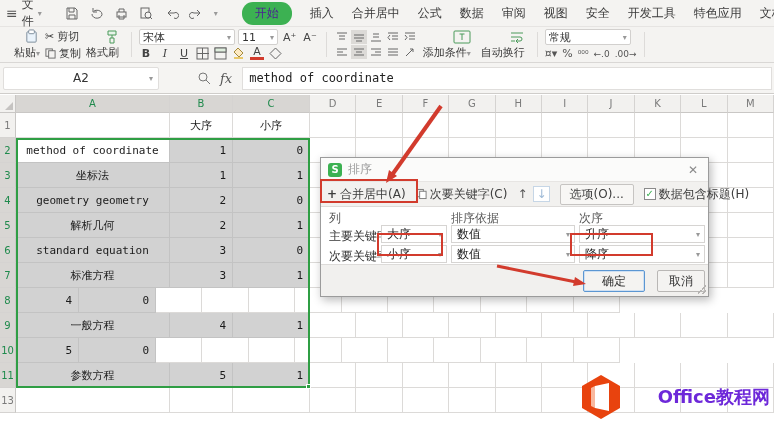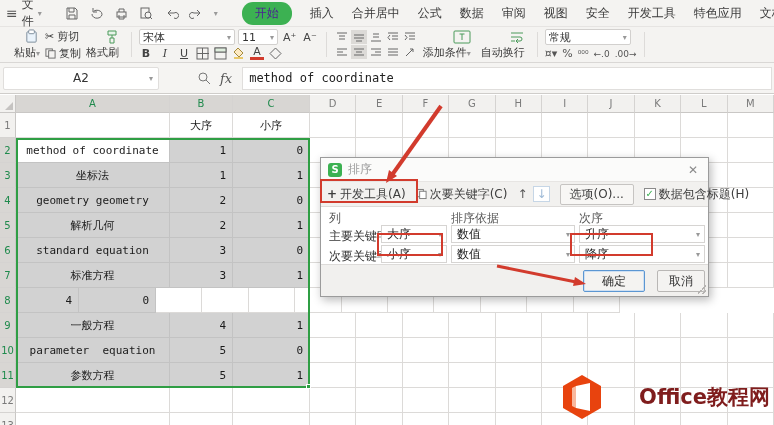--- a/index.html
+++ b/index.html
@@ -77,21 +77,21 @@
   .btn { position:absolute; top:5px; height:22px; display:flex; align-items:center; justify-content:center; font-size:12px; color:#333; background:#f4f3f1; border:1px solid #b9b7b5; border-radius:2px; }
   .btn.ok { left:262px; width:62px; border:1px solid #5b96d2; box-shadow:0 0 0 1px #cfe0f2 inset; }
   .btn.cancel { left:336px; width:48px; }
   .grip { position:absolute; right:2px; bottom:2px; width:9px; height:9px; background:
     linear-gradient(135deg, transparent 50%, #b5b3b1 50%, #b5b3b1 60%, transparent 60%, transparent 75%, #b5b3b1 75%, #b5b3b1 85%, transparent 85%); }
 
   
   .anno { position:absolute; top:0; left:0; width:774px; height:425px; z-index:50; pointer-events:none; }
   .wmark { position:absolute; right:4px; bottom:5px; z-index:40; display:flex; align-items:center; gap:5px; }
   .wm-text { display:flex; flex-direction:column; line-height:1.05; }
-  .wm-title { font-size:21px; font-weight:bold; color:#7f1d1d; letter-spacing:0;margin-left:30px; }
+  .wm-title { font-size:18px; font-weight:bold; color:#6d28d9; letter-spacing:0;margin-left:30px; }
   .wm-url { font-size:13px; font-weight:bold; color:#f26522; }
   svg.icon { display:block; }
 </style>
 </head>
 <body>
 
 <div class="menubar">
   <div class="file-group">
     <span class="hamburger">≡</span>
     <span>文件</span>
@@ -479,55 +479,38 @@
       <div class="cell" style="width: 46.4px;"></div>
       <div class="cell" style="width: 46.4px;"></div>
       <div class="cell" style="width: 46.4px;"></div>
       <div class="cell" style="width: 46.4px;"></div>
       <div class="cell" style="width: 46.4px;"></div>
       <div class="cell" style="width: 46.4px;"></div>
       <div class="cell" style="width: 46.4px;"></div>
     </div>
     <div class="srow" style="height: 25px;">
       <div class="rh sel">10</div>
-      <div class="cell sel" style="width: 154px;">parameter  equation</div>
       <div class="cell num sel" style="width: 63px;">5</div>
       <div class="cell num sel" style="width: 77px;">0</div>
       <div class="cell" style="width: 46.4px;"></div>
       <div class="cell" style="width: 46.4px;"></div>
       <div class="cell" style="width: 46.4px;"></div>
       <div class="cell" style="width: 46.4px;"></div>
       <div class="cell" style="width: 46.4px;"></div>
       <div class="cell" style="width: 46.4px;"></div>
       <div class="cell" style="width: 46.4px;"></div>
       <div class="cell" style="width: 46.4px;"></div>
       <div class="cell" style="width: 46.4px;"></div>
       <div class="cell" style="width: 46.4px;"></div>
     </div>
     <div class="srow" style="height: 25px;">
       <div class="rh sel">11</div>
       <div class="cell sel" style="width: 154px;">参数方程</div>
       <div class="cell num sel" style="width: 63px;">5</div>
       <div class="cell num sel" style="width: 77px;">1</div>
-      <div class="cell" style="width: 46.4px;"></div>
-      <div class="cell" style="width: 46.4px;"></div>
-      <div class="cell" style="width: 46.4px;"></div>
-      <div class="cell" style="width: 46.4px;"></div>
-      <div class="cell" style="width: 46.4px;"></div>
-      <div class="cell" style="width: 46.4px;"></div>
-      <div class="cell" style="width: 46.4px;"></div>
-      <div class="cell" style="width: 46.4px;"></div>
-      <div class="cell" style="width: 46.4px;"></div>
-      <div class="cell" style="width: 46.4px;"></div>
-    </div>
-    <div class="srow" style="height: 25px;">
-      <div class="rh">12</div>
-      <div class="cell" style="width: 154px;"></div>
-      <div class="cell" style="width: 63px;"></div>
-      <div class="cell" style="width: 77px;"></div>
       <div class="cell" style="width: 46.4px;"></div>
       <div class="cell" style="width: 46.4px;"></div>
       <div class="cell" style="width: 46.4px;"></div>
       <div class="cell" style="width: 46.4px;"></div>
       <div class="cell" style="width: 46.4px;"></div>
       <div class="cell" style="width: 46.4px;"></div>
       <div class="cell" style="width: 46.4px;"></div>
       <div class="cell" style="width: 46.4px;"></div>
       <div class="cell" style="width: 46.4px;"></div>
       <div class="cell" style="width: 46.4px;"></div>
@@ -555,21 +538,21 @@
 
 <div class="dialog">
   <div class="dtitle">
     <span class="dlogo">S</span>
     <span class="t">排序</span>
     <span class="dclose">✕</span>
   </div>
   <div class="dtools">
     <div class="it">
       <span style="font-weight:bold">+</span>
-      <span>开发工具(A)</span>
+      <span>合并居中(A)</span>
     </div>
     <div class="it">
       <svg class="icon" width="11" height="12" viewBox="0 0 12 12">
           <rect x="1" y="1" width="7" height="8" fill="none" stroke="#777"></rect>
           <rect x="4" y="3" width="7" height="8" fill="#fff" stroke="#777"></rect>
         </svg>
       <span>次要关键字(C)</span>
     </div>
     <div class="it" style="gap:6px">
       <span style="color:#555">↑</span>

